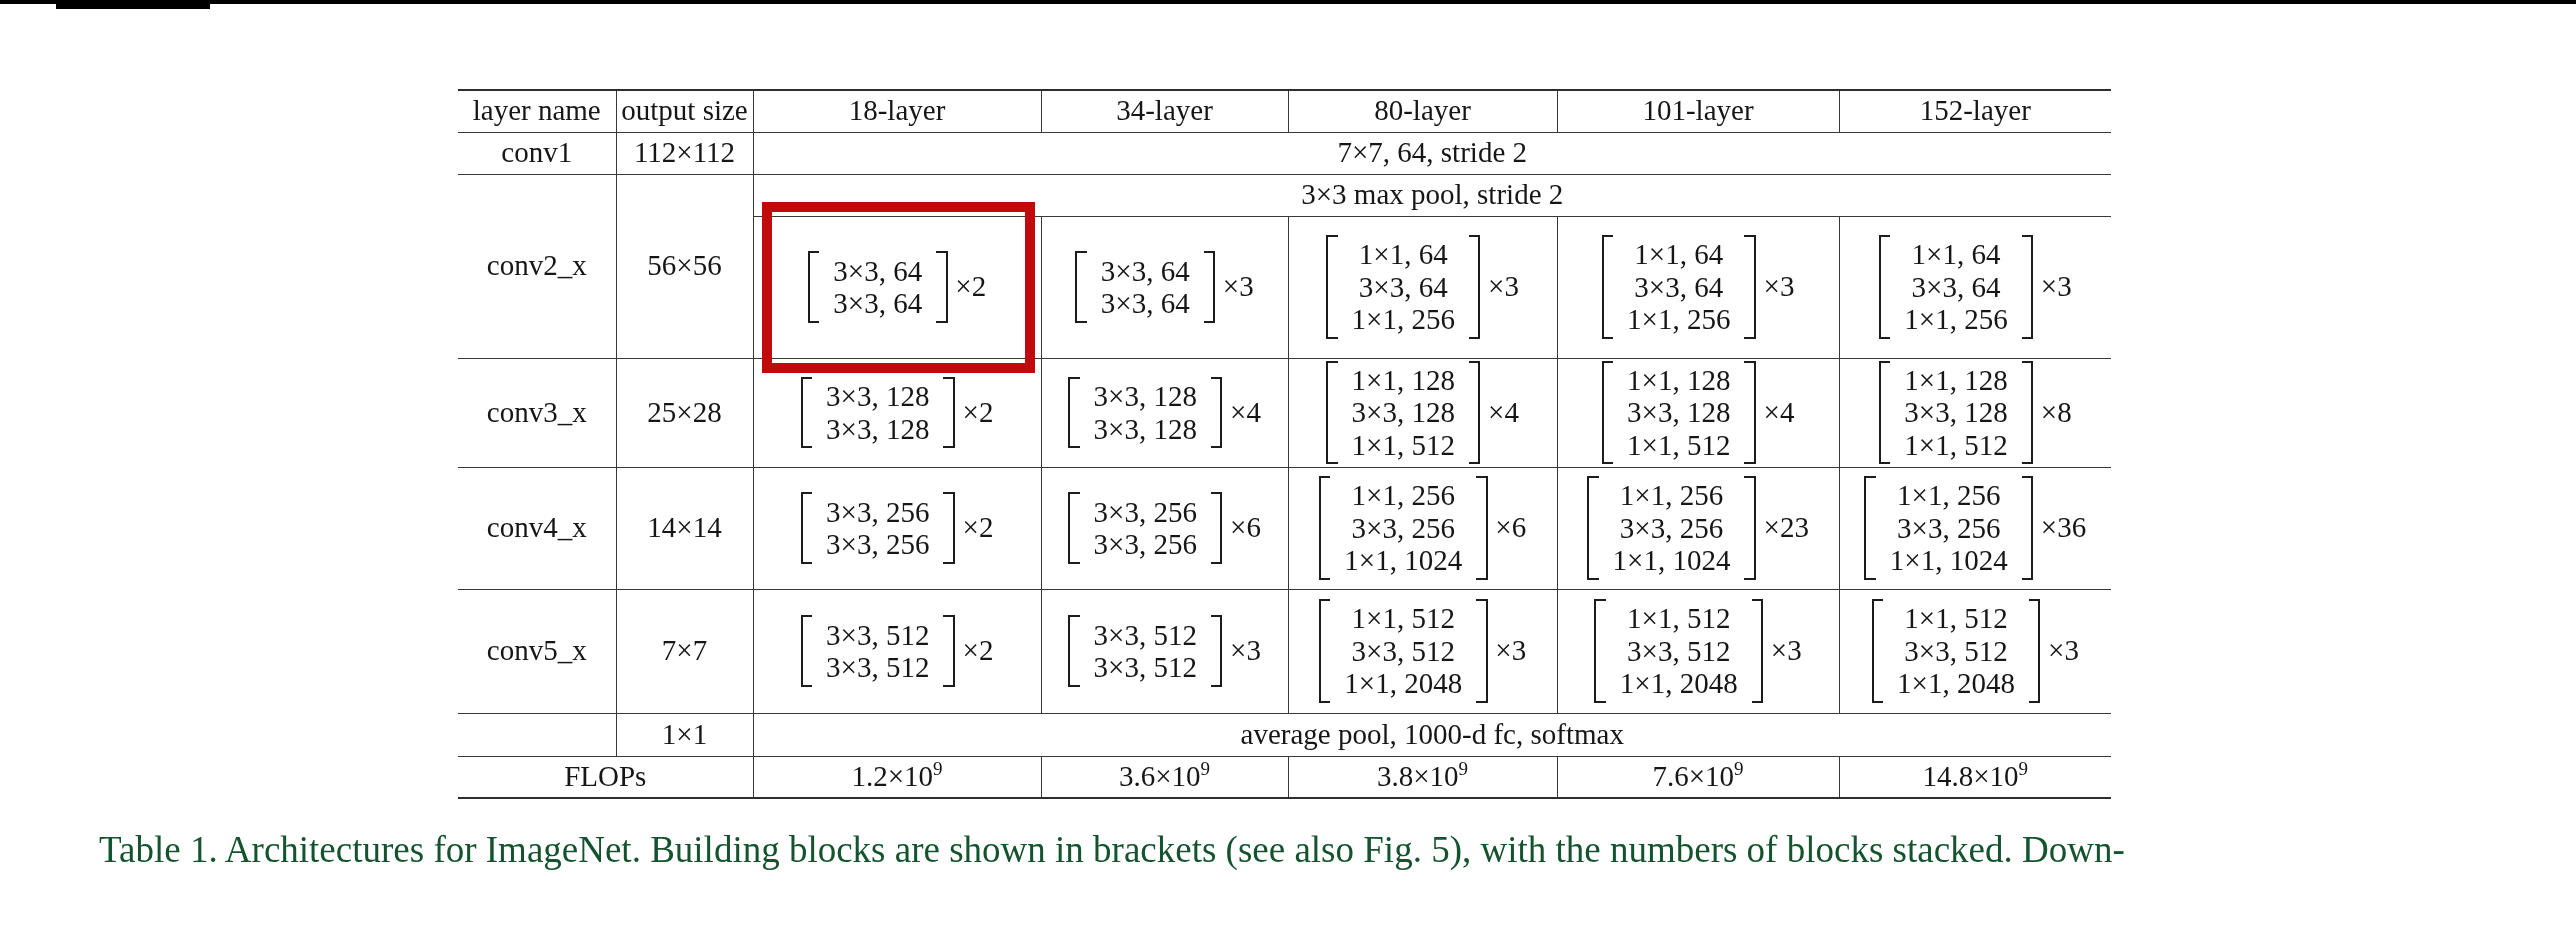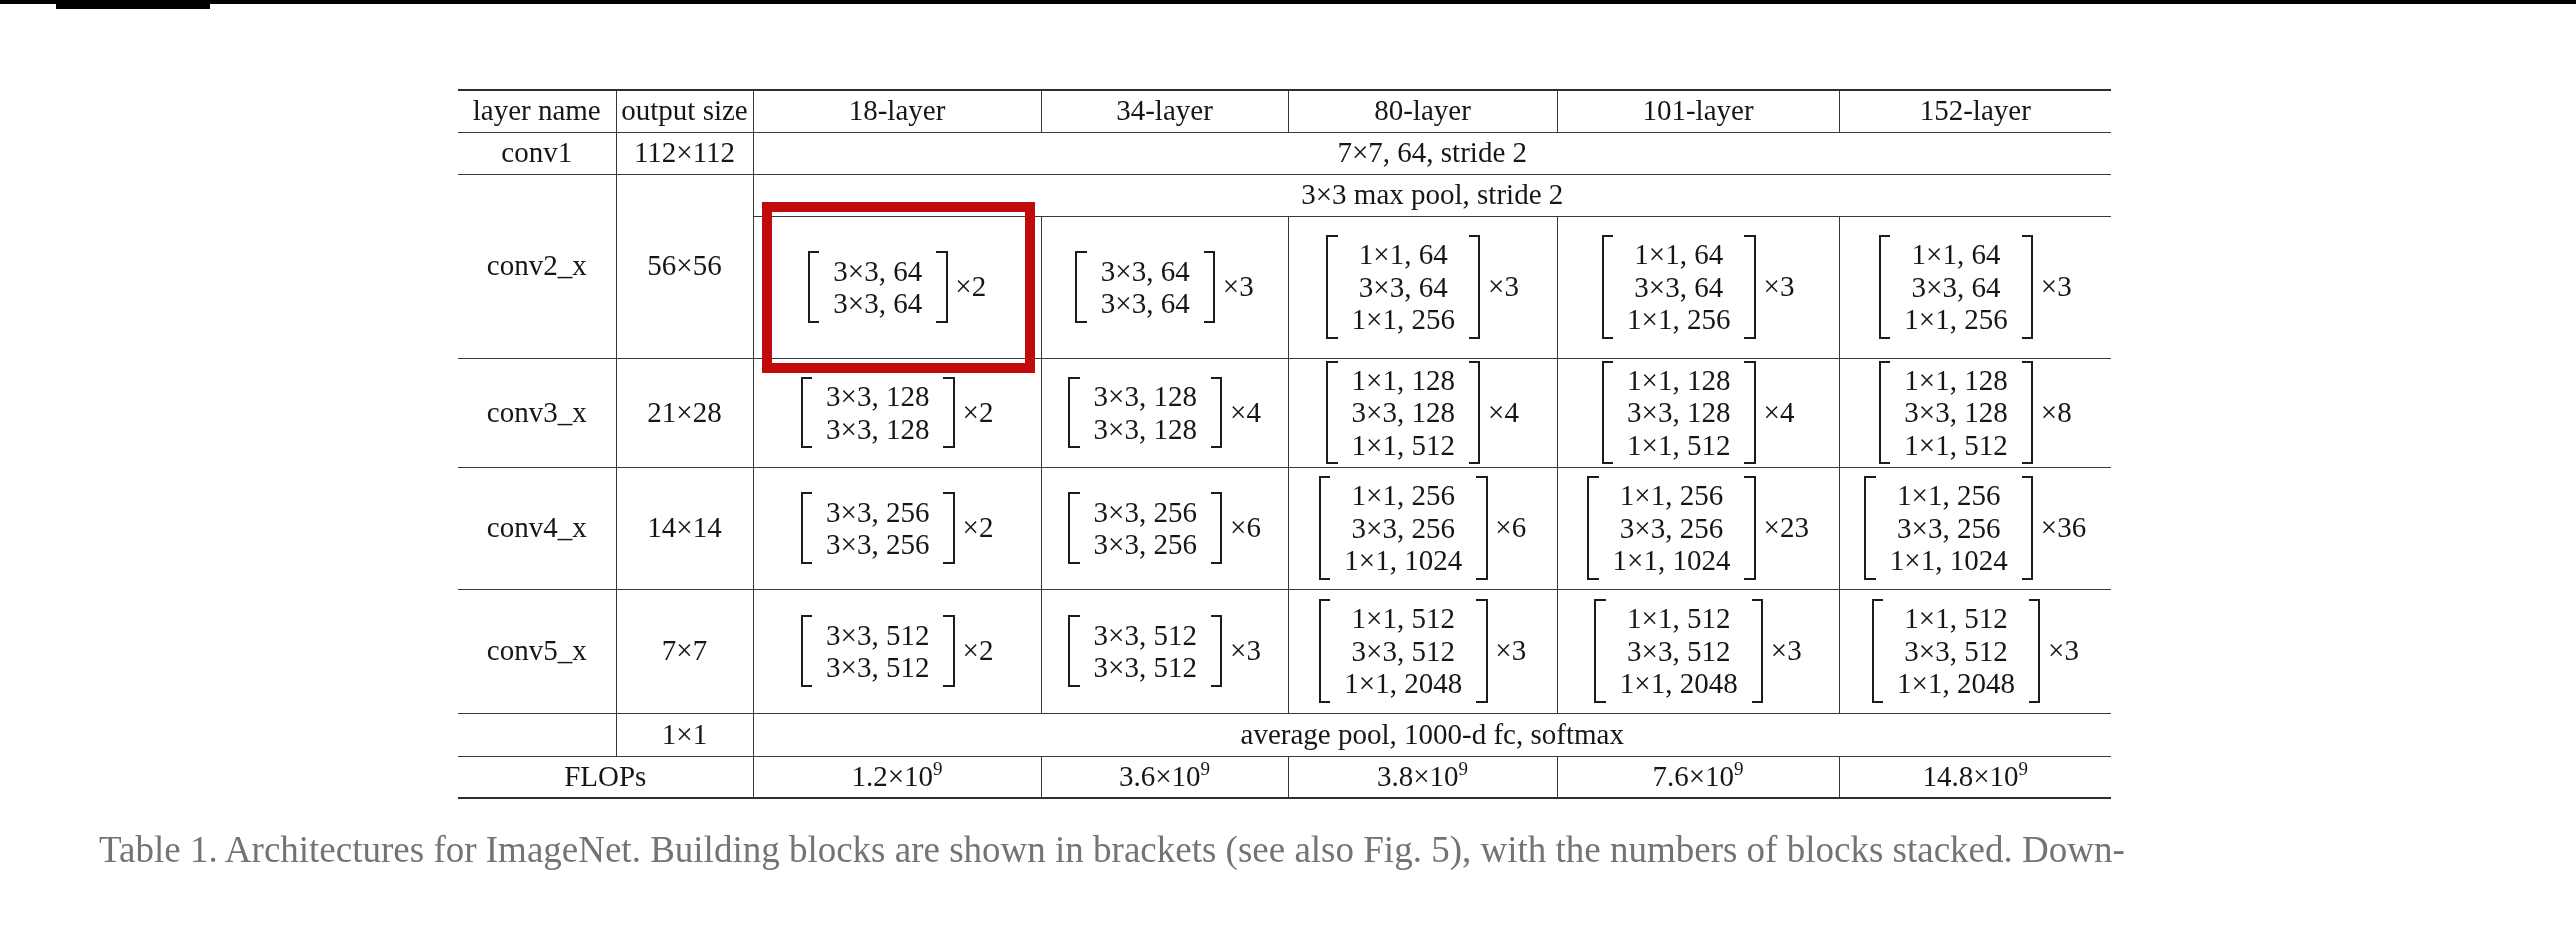--- a/index.html
+++ b/index.html
@@ -53,21 +53,21 @@
     box-sizing: border-box;
     pointer-events: none;
   }
 
   .caption {
     position: absolute;
     left: 99px; top: 819px;
     width: 2399px;
     font-size: 37px;
     line-height: 61px;
-    color: #737373;
+    color: #14532d;
   }
 </style>
 </head>
 <body>
 
 <div class="topbar-thin"></div>
 <div class="topbar-thick"></div>
 
 <table class="arch">
   <colgroup>
@@ -168,21 +168,21 @@
               </span>
               <span class="rb"></span>
             </span>
         <span class="mult">×3</span>
       </div>
     </td>
   </tr>
 
   <tr style="height:109px">
     <td>conv3_x</td>
-    <td class="bl">21×28</td>
+    <td class="bl">25×28</td>
     <td class="bl">
       <div class="mwrap">
         <span class="mat">
               <span class="lb"></span>
               <span class="mbody">
                 <div class="ln">3×3, 128</div>
                 <div class="ln">3×3, 128</div>
               </span>
               <span class="rb"></span>
             </span>

